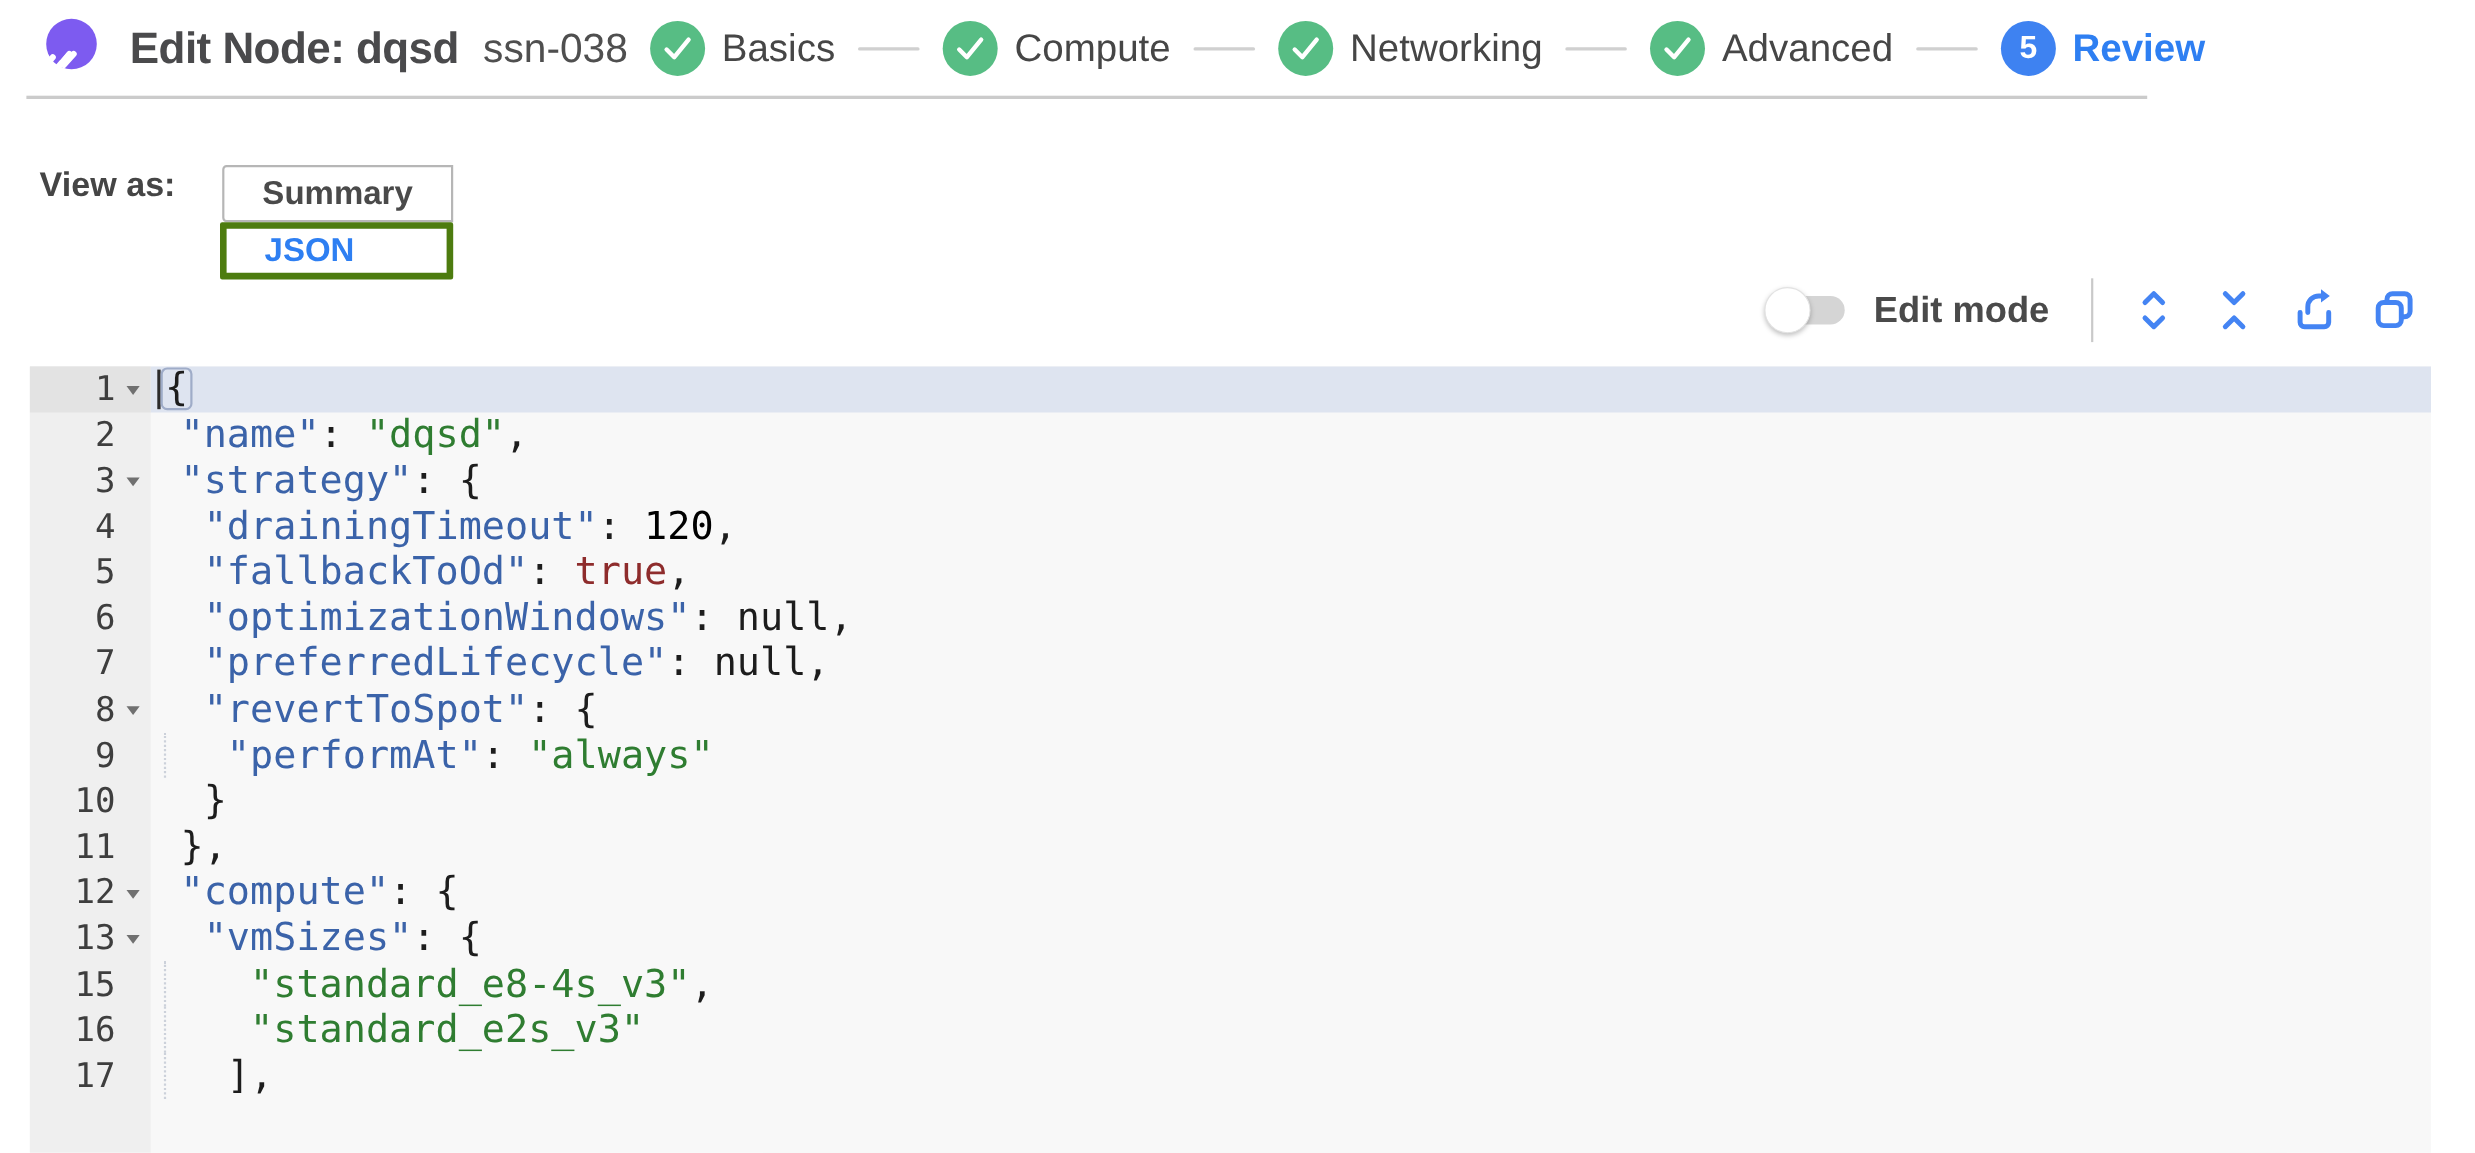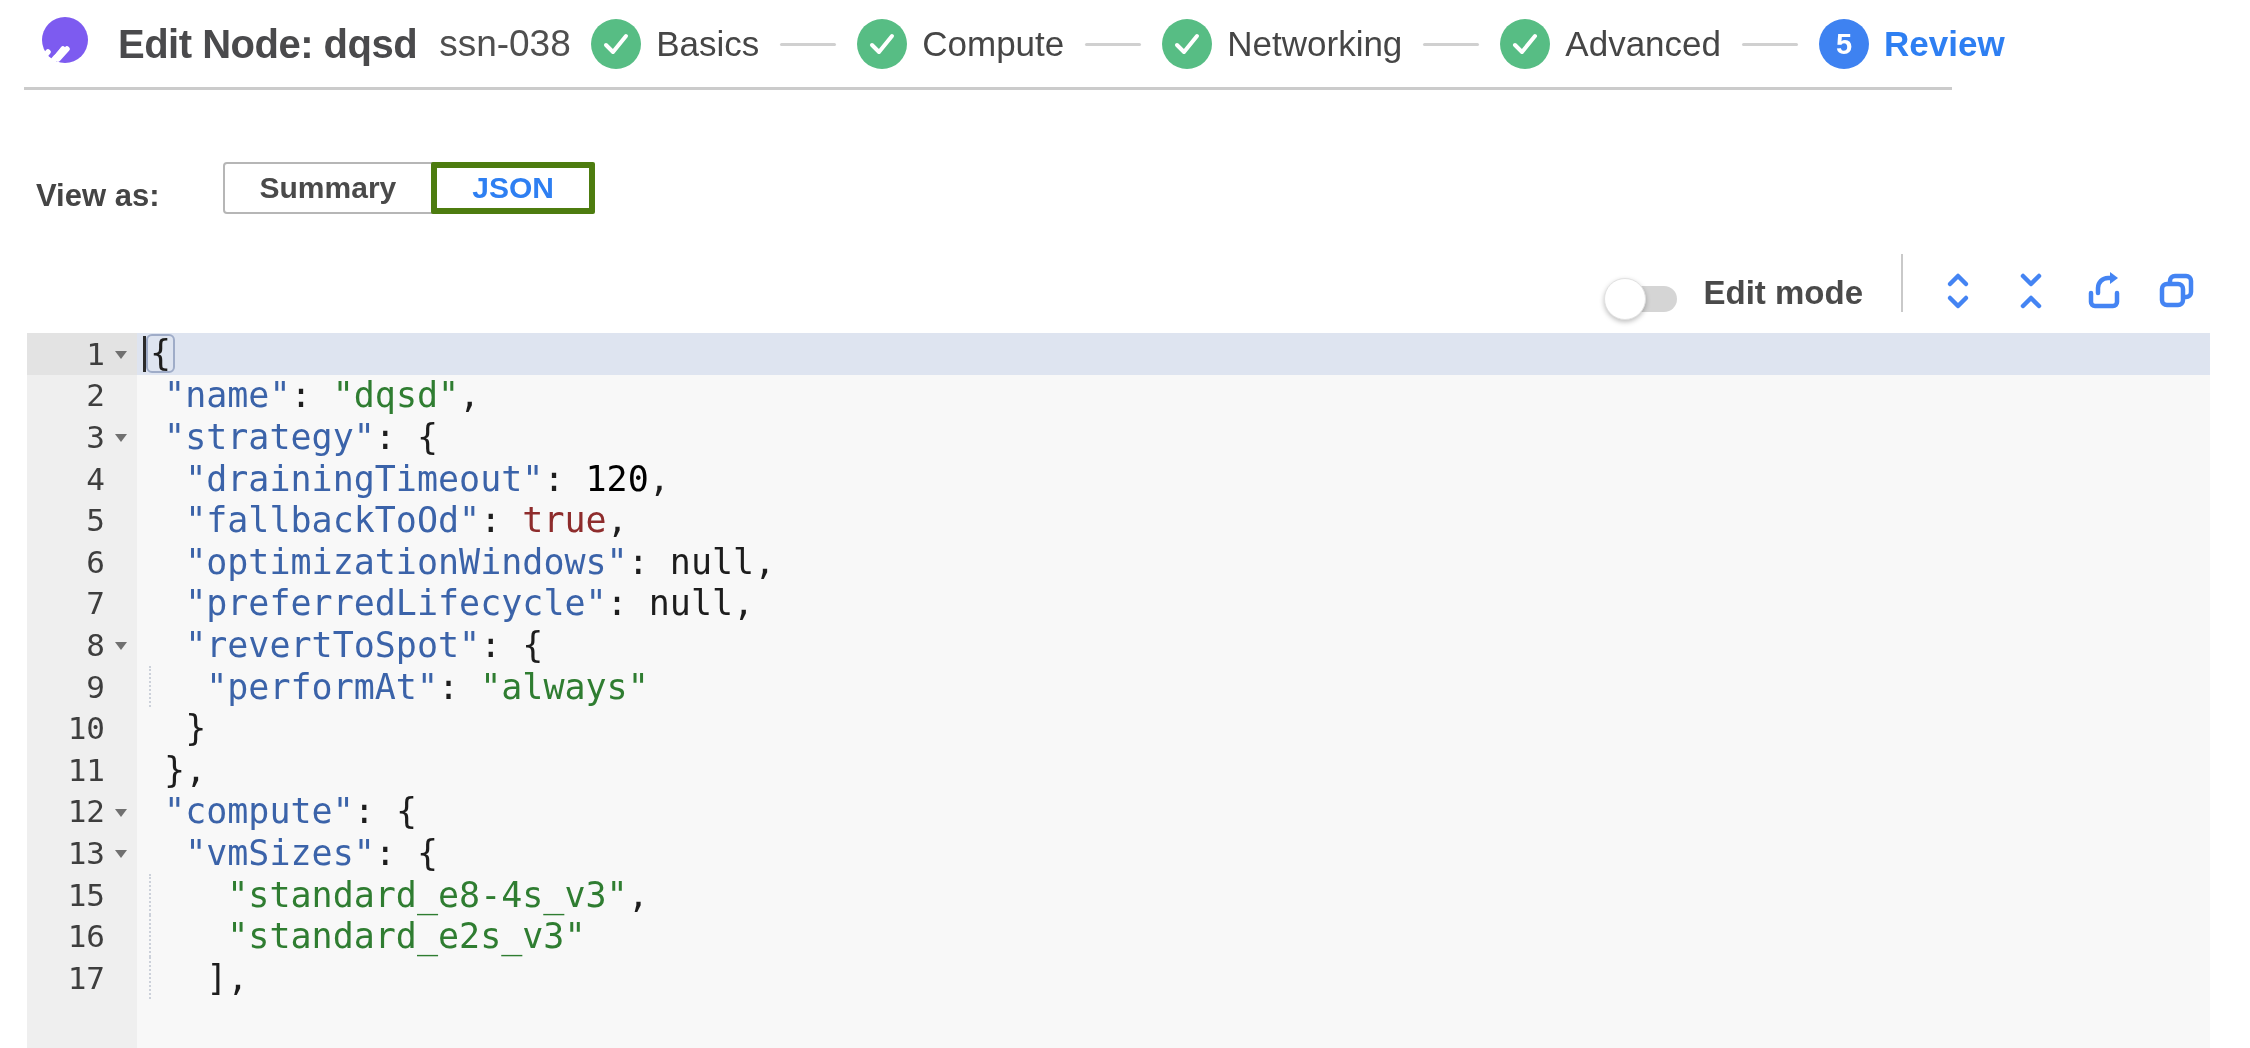--- a/index.html
+++ b/index.html
@@ -20,30 +20,30 @@
   .step { display:flex; align-items:center; cursor:pointer; }
   .step-circle { width:50px; height:50px; border-radius:50%; flex:0 0 auto;
                  display:flex; align-items:center; justify-content:center; }
   .step-circle.done { background:#57bd84; }
   .step-circle.current { background:#3e82f1; color:#fff; font-size:29px; font-weight:bold; }
   .step-label { margin-left:15px; font-size:35px; font-weight:500; color:#464646; white-space:nowrap; }
   .step-label.current { color:#2e7ff2; font-weight:700; }
   .step-connector { width:56px; height:3px; background:#d0d0d0; border-radius:2px; margin:0 21px; }
 
   
-  .viewas-row { position:absolute; top:162px; left:36px; display:flex; align-items:flex-end; }
+  .viewas-row { position:absolute; top:150px; left:36px; display:flex; align-items:flex-start; }
   .viewas-label { font-size:31px; font-weight:bold; color:#454545; }
-  .seg-control { display:flex; margin-left:63px; }
+  .seg-control { display:flex; margin-left:42px;flex-direction:column; }
   .seg-btn { height:52px; display:flex; align-items:center; padding:0 35px; background:#fff;
              font-size:30px; font-weight:bold; cursor:pointer; }
   .seg-btn.plain { border:2px solid #b6b6b6; border-radius:4px 0 0 4px; color:#4a4a4a; }
   .seg-btn.selected { border:6px solid #4d7c0f; border-radius:2px; color:#2e7ff2; margin-left:-2px; z-index:2; }
 
   
-  .toolbar { position:absolute; top:252px; right:52px; height:60px; display:flex; align-items:flex-end; }
+  .toolbar { position:absolute; top:252px; right:52px; height:60px; display:flex; align-items:center; }
   .toggle { position:relative; width:70px; height:26px; border-radius:13px; background:#d5d5d5; cursor:pointer; }
   .toggle-knob { position:absolute; left:-3px; top:-8px; width:42px; height:42px; border-radius:50%;
                  background:#fff; border:1px solid #e2e2e2; box-shadow:0 2px 5px rgba(0,0,0,0.25); }
   .editmode-label { margin-left:26px; font-size:33px; font-weight:bold; color:#4a4a4a; white-space:nowrap; }
   .toolbar-divider { width:2px; height:58px; background:#c9c9c9; margin:0 34px 0 38px; }
   .tool-icons { display:flex; align-items:center; gap:31px; }
   .tool-btn { width:42px; height:42px; display:flex; align-items:center; justify-content:center; cursor:pointer; }
   .tool-btn svg { width:40px; height:40px; }
 
   

